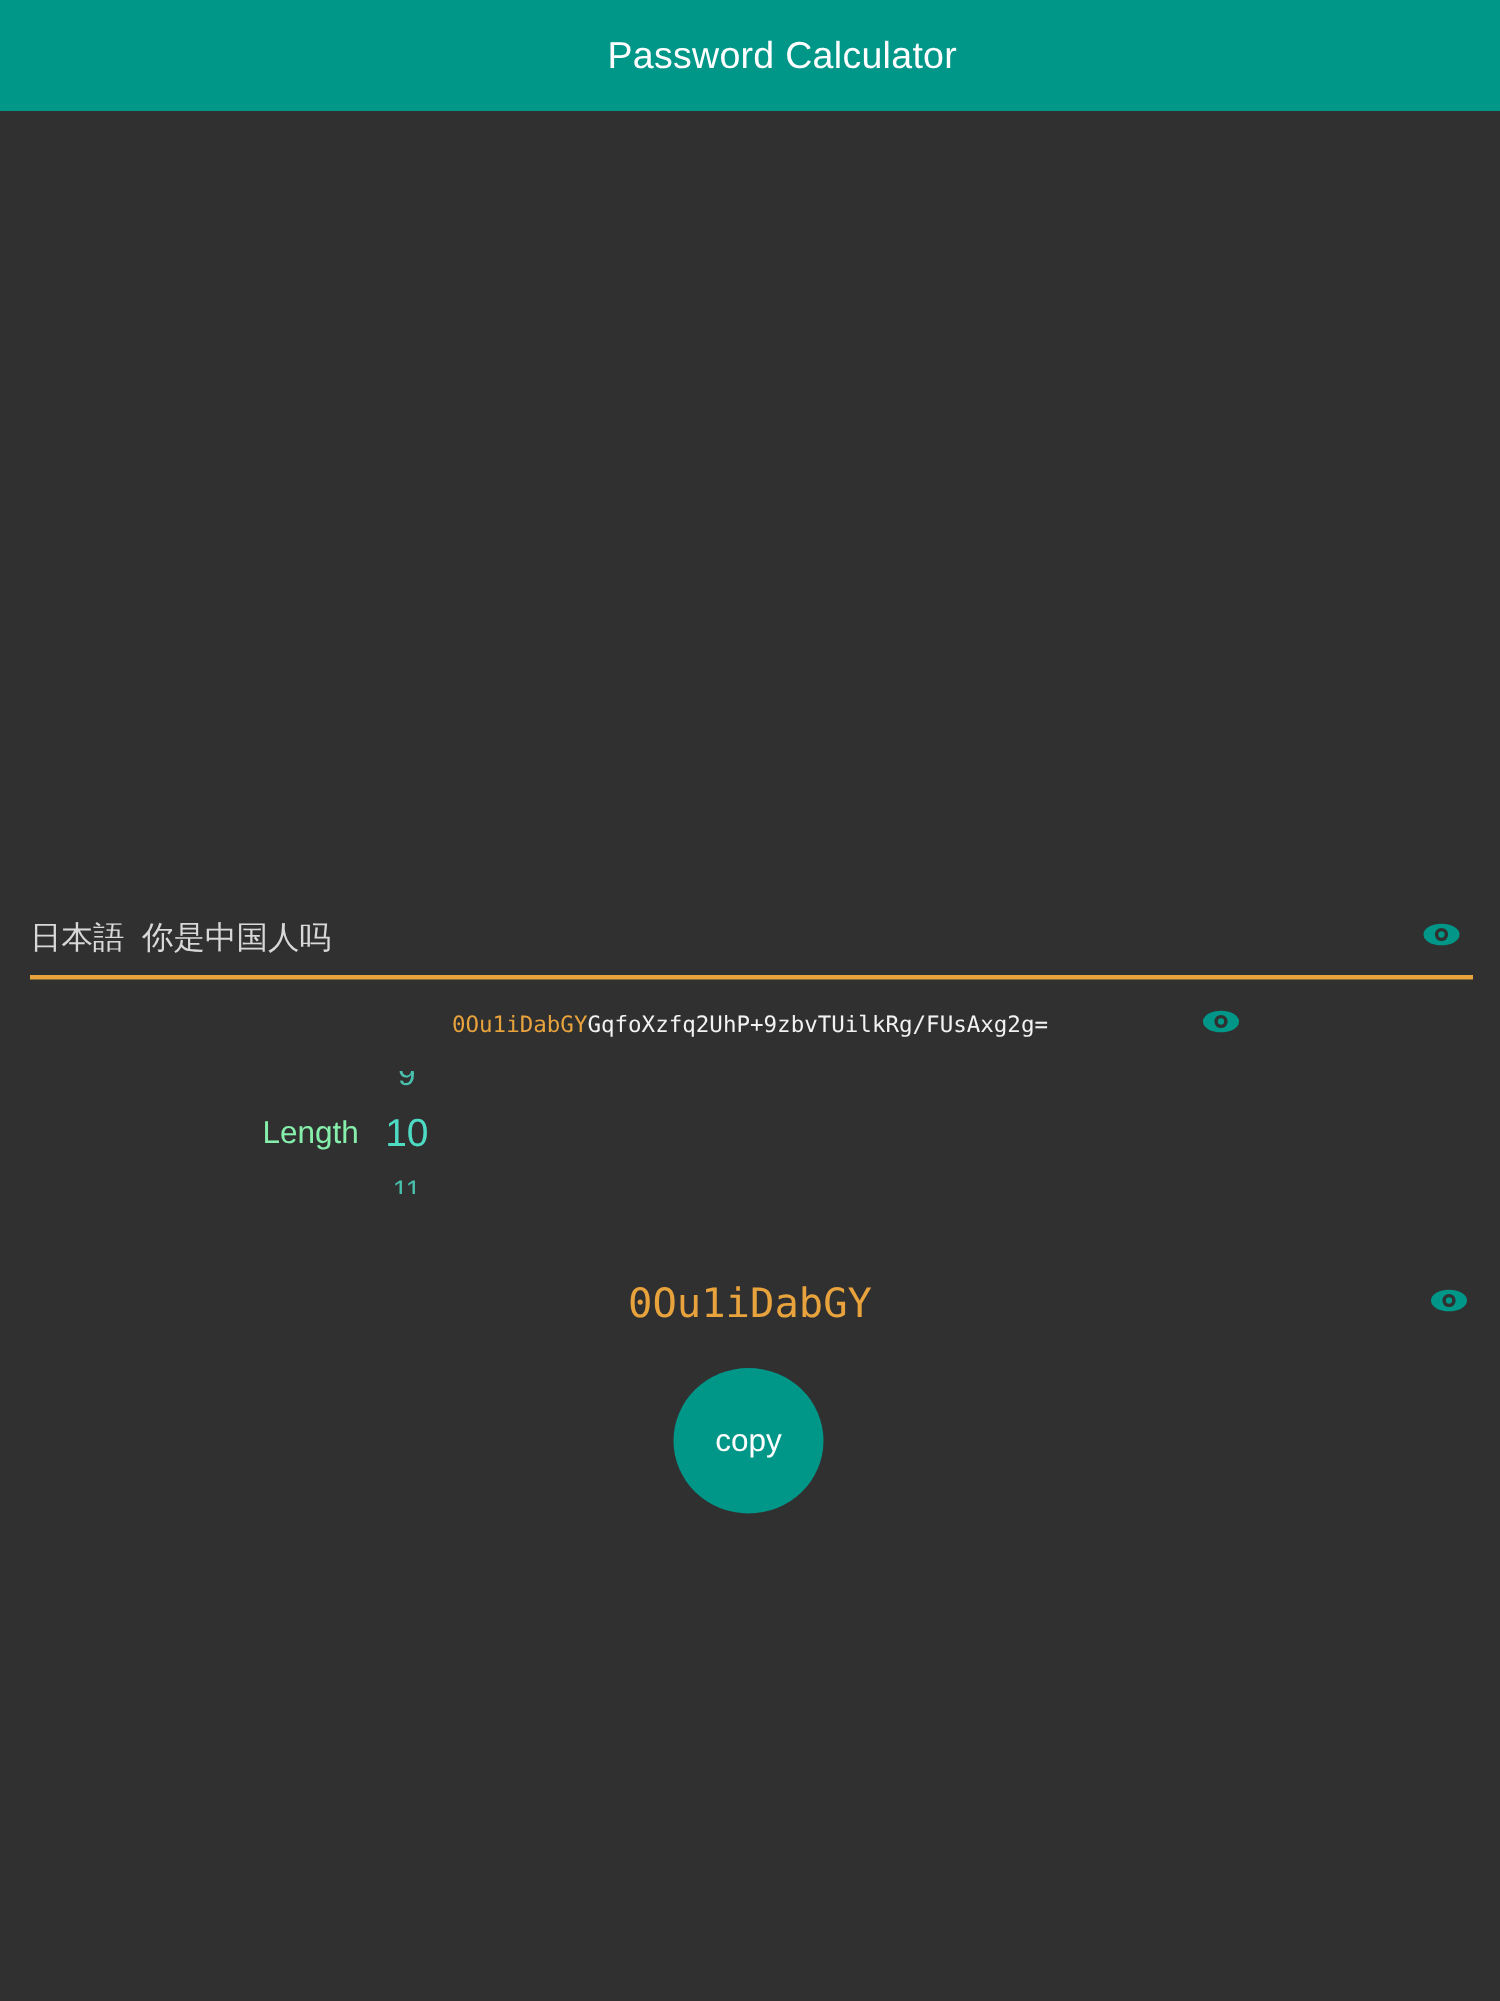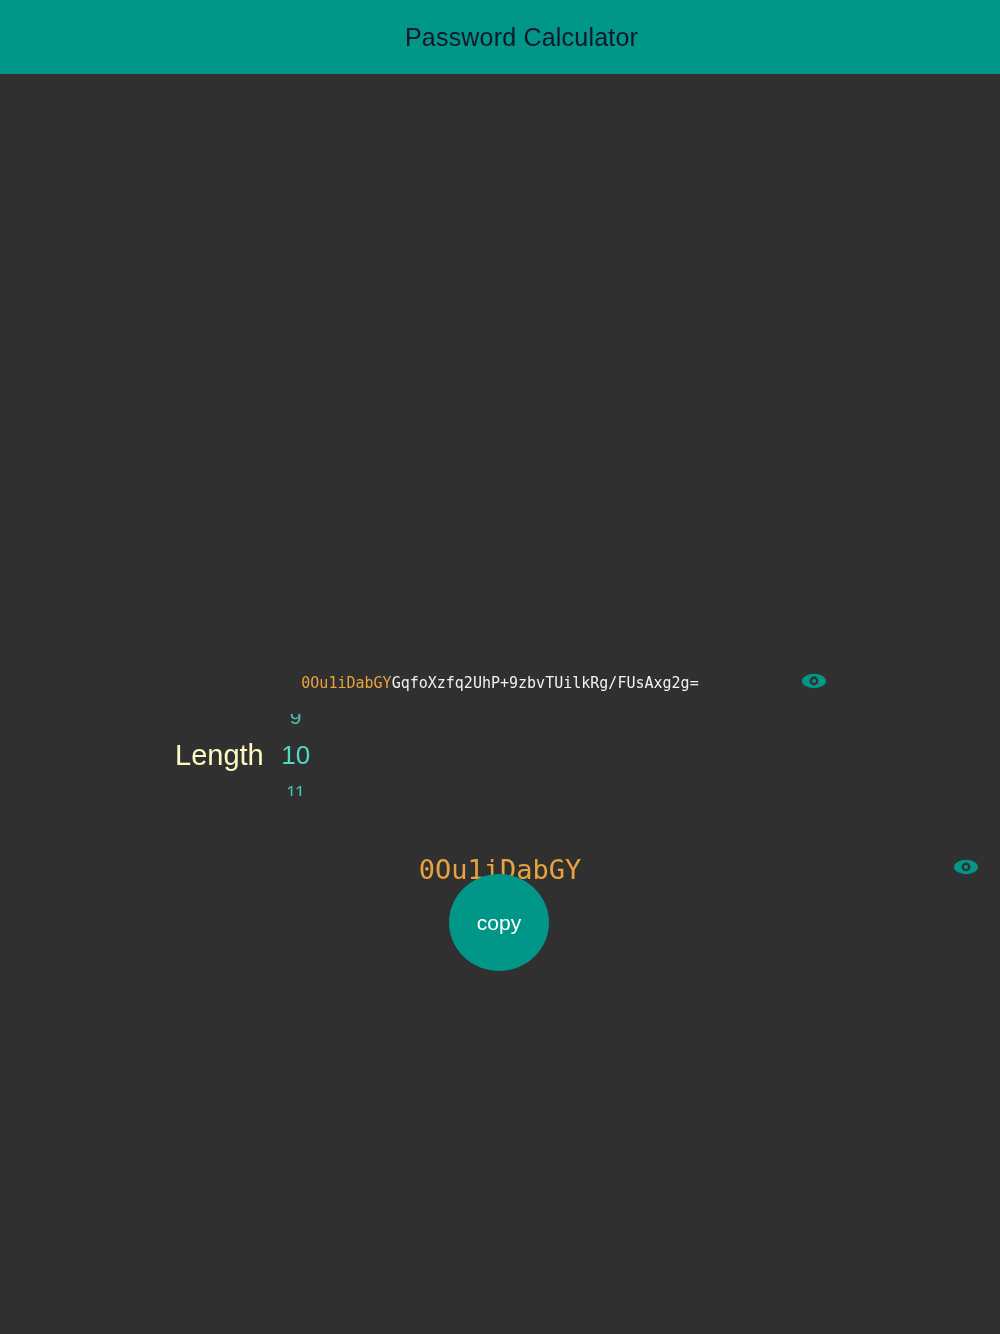--- a/index.html
+++ b/index.html
@@ -20,21 +20,21 @@
     position: absolute;
     top: 0; left: 0;
     width: 1000px;
     height: 74px;
     background: #009688;
     display: flex;
     align-items: center;
     justify-content: center;
   }
   .appbar-title {
-    color: #0f172a;
+    color: #ffffff;
     font-size: 25px;
     font-weight: 400;
     letter-spacing: 0.2px;
     line-height: 1;
     margin-left: 43px;
   }
 
   
   .content {
     position: absolute;
@@ -127,22 +127,22 @@
 
   .length-group {
     position: absolute;
     left: 175px;
     top: 0;
     height: 82px;
     display: flex;
     align-items: center;
   }
   .length-label {
-    color: #fef9c3;
-    font-size: 29px;
+    color: #86efac;
+    font-size: 21px;
     line-height: 1;
   }
   .number-picker {
     position: relative;
     width: 46px;
     height: 82px;
     margin-left: 9px;
     overflow: hidden;
   }
   .np-item {
@@ -214,21 +214,21 @@
   }
   .eye-pass {
     right: 21px;
     top: 8px;
   }
 
   
   .copy-fab {
     position: absolute;
     left: 449px;
-    top: 800px;
+    top: 838px;
     width: 100px;
     height: 97px;
     border-radius: 50%;
     background: #009688;
     border: none;
     color: #ffffff;
     font-family: "Liberation Sans", sans-serif;
     font-size: 21px;
     cursor: pointer;
     display: flex;
@@ -239,20 +239,31 @@
 </style>
 </head>
 <body>
 
 <div class="appbar">
   <div class="appbar-title">Password Calculator</div>
 </div>
 
 <div class="content">
 
+  <div class="seed-row">
+    <input class="seed-input" type="text" value="日本語  你是中国人吗" style="">
+    <div class="seed-underline"></div>
+    <button class="eye-btn eye-seed">
+      <svg width="26" height="18" viewBox="0 0 26 18">
+        <ellipse cx="13" cy="9" rx="12" ry="7.2" fill="#009688"></ellipse>
+        <circle cx="13" cy="9" r="4.4" fill="#303030"></circle>
+        <circle cx="13" cy="9" r="2.1" fill="#009688"></circle>
+      </svg>
+    </button>
+  </div>
 
   <div class="hash-row">
     <div class="hash-text"><span class="hash-prefix">0Ou1iDabGY</span><span>GqfoXzfq2UhP+9zbvTUilkRg/FUsAxg2g=</span></div>
     <button class="eye-btn eye-hash">
       <svg width="26" height="18" viewBox="0 0 26 18">
         <ellipse cx="13" cy="9" rx="12" ry="7.2" fill="#009688"></ellipse>
         <circle cx="13" cy="9" r="4.4" fill="#303030"></circle>
         <circle cx="13" cy="9" r="2.1" fill="#009688"></circle>
       </svg>
     </button>

